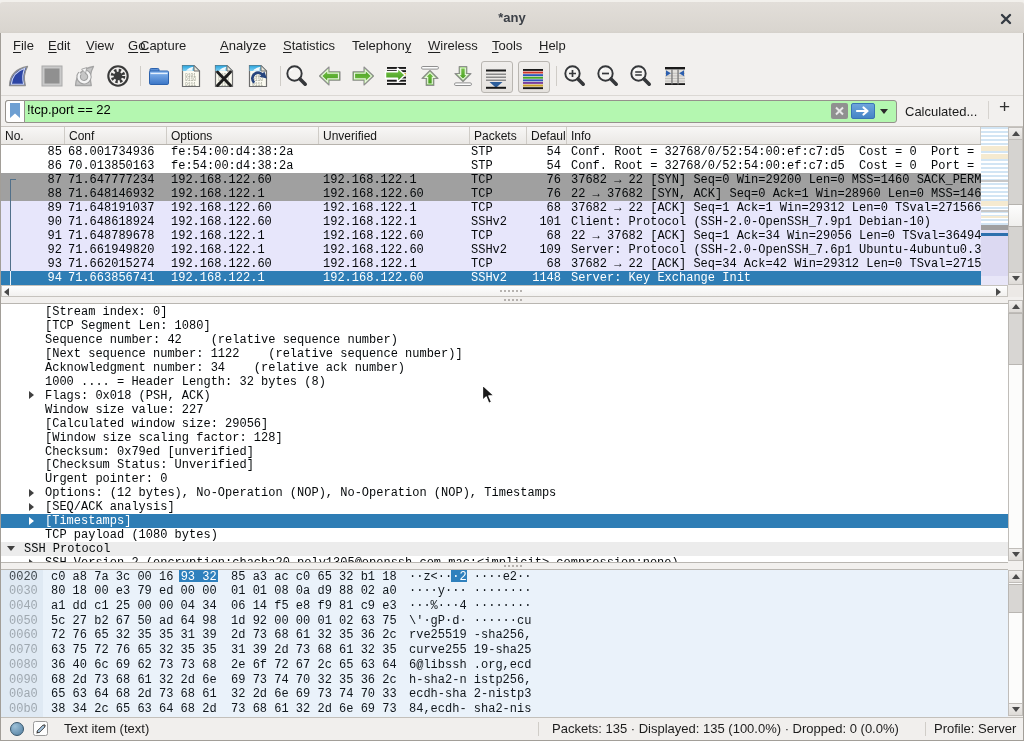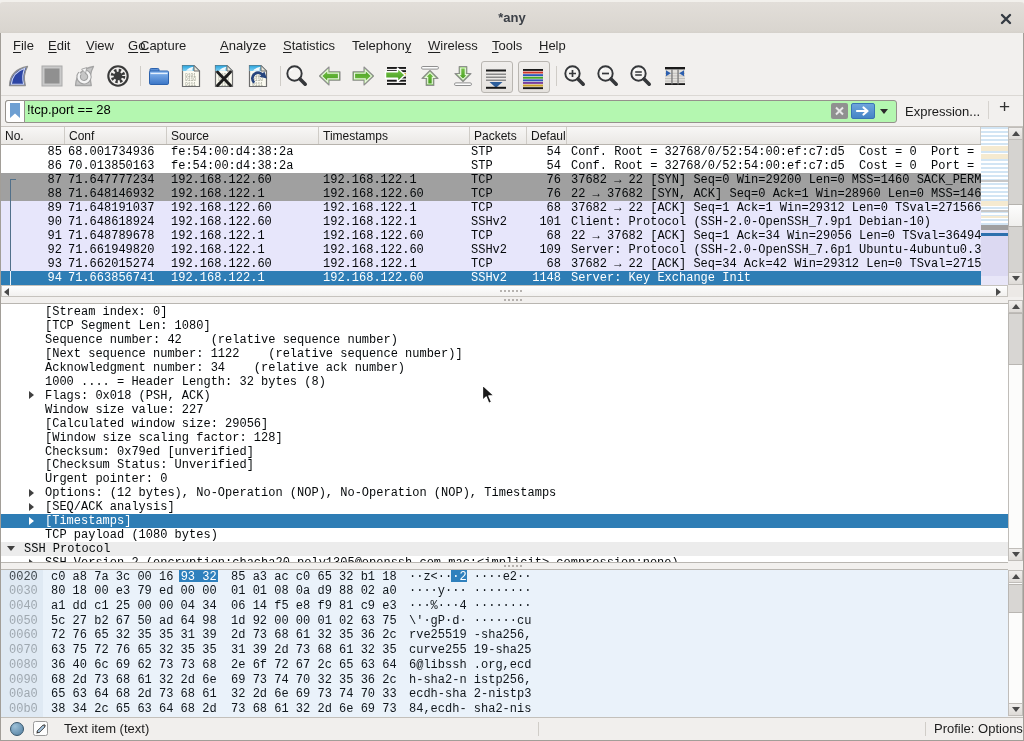--- a/index.html
+++ b/index.html
@@ -293,49 +293,50 @@
       <path d="M21 6.2 L16.2 9.2 L21 12.2 Z" fill="#2d5fae"></path>
     </svg>
   </div>
 
 <div class="abs" id="filterbar"></div>
 <div class="abs" id="finput"></div>
 <div class="abs" id="fbook"></div>
 <svg class="abs" width="12" height="16" style="left:9px;top:103px" viewBox="0 0 12 16">
     <path d="M1 0 H11 V15 L6 10.5 L1 15 Z" fill="#6e9fd2"></path>
   </svg>
-<div class="abs mono" id="ftext" style="font-family:'Liberation Sans';">!tcp.port == 28</div>
+<div class="abs mono" id="ftext" style="font-family:'Liberation Sans';">!tcp.port == 22</div>
 <div class="abs" style="left:831px;top:103px;width:17px;height:16px;background:#909090;border-radius:2px"></div>
 <svg class="abs" width="17" height="16" style="left:831px;top:103px" viewBox="0 0 17 16">
     <path d="M5 4.5 L12 11.5 M12 4.5 L5 11.5" stroke="#e8e8e8" stroke-width="2"></path>
   </svg>
 <div class="abs" style="left:851px;top:103px;width:24px;height:16px;background:linear-gradient(#6ea5dc,#4584c6);border:1px solid #3a74b4;border-radius:2px;box-sizing:border-box"></div>
 <svg class="abs" width="24" height="16" style="left:851px;top:103px" viewBox="0 0 24 16">
     <path d="M6 8 H16 M12.5 4.5 L16.5 8 L12.5 11.5" stroke="#fff" stroke-width="2.2" fill="none" stroke-linecap="round" stroke-linejoin="round"></path>
   </svg>
 <div class="tri abs" style="left:880px;top:109px;border-left:4px solid transparent;border-right:4px solid transparent;border-top:5px solid #2a2a2a"></div>
-<div class="abs" id="fexpr">Expression...</div>
+<div class="abs" id="fexpr">Calculated...</div>
 <div class="abs" id="fsep2"></div>
 <div class="abs" id="fplus">+</div>
 
 <div class="abs" id="plheader"></div>
 <div class="abs" style="left:1px;top:127px;width:1007px;height:18px">
     <div class="hcell" style="left:0px;width:64px"></div>
     <div class="hlbl" style="left:4px;width:58px">No.</div>
     <div class="hcell" style="left:64px;width:102px"></div>
     <div class="hlbl" style="left:68px;width:96px">Conf</div>
     <div class="hcell" style="left:166px;width:152px"></div>
-    <div class="hlbl" style="left:170px;width:146px">Source</div>
+    <div class="hlbl" style="left:170px;width:146px">Options</div>
     <div class="hcell" style="left:318px;width:151px"></div>
-    <div class="hlbl" style="left:322px;width:145px">Timestamps</div>
+    <div class="hlbl" style="left:322px;width:145px">Unverified</div>
     <div class="hcell" style="left:469px;width:57px"></div>
     <div class="hlbl" style="left:473px;width:51px">Packets</div>
     <div class="hcell" style="left:526px;width:40px"></div>
     <div class="hlbl" style="left:530px;width:34px">Default</div>
     <div class="hcell" style="left:566px;width:414px"></div>
+    <div class="hlbl" style="left:570px;width:408px">Info</div>
   </div>
 
 <div class="abs mono" id="plrows"><div class="prow" style="top:0px;background:#ffffff;color:#05080a"><span class="rno">85</span><span class="rtime">68.001734936</span><span class="rsrc">fe:54:00:d4:38:2a</span><span class="rdst"></span><span class="rpro">STP</span><span class="rlen">54</span><span class="rinfo">Conf. Root = 32768/0/52:54:00:ef:c7:d5  Cost = 0  Port = 0x8001</span></div><div class="prow" style="top:14px;background:#ffffff;color:#05080a"><span class="rno">86</span><span class="rtime">70.013850163</span><span class="rsrc">fe:54:00:d4:38:2a</span><span class="rdst"></span><span class="rpro">STP</span><span class="rlen">54</span><span class="rinfo">Conf. Root = 32768/0/52:54:00:ef:c7:d5  Cost = 0  Port = 0x8001</span></div><div class="prow" style="top:28px;background:#a0a0a0;color:#05080a"><span class="rno">87</span><span class="rtime">71.647777234</span><span class="rsrc">192.168.122.60</span><span class="rdst">192.168.122.1</span><span class="rpro">TCP</span><span class="rlen">76</span><span class="rinfo">37682 → 22 [SYN] Seq=0 Win=29200 Len=0 MSS=1460 SACK_PERM=1 TSval=27156</span></div><div class="prow" style="top:42px;background:#a0a0a0;color:#05080a"><span class="rno">88</span><span class="rtime">71.648146932</span><span class="rsrc">192.168.122.1</span><span class="rdst">192.168.122.60</span><span class="rpro">TCP</span><span class="rlen">76</span><span class="rinfo">22 → 37682 [SYN, ACK] Seq=0 Ack=1 Win=28960 Len=0 MSS=1460 SACK_PERM=1</span></div><div class="prow" style="top:56px;background:#e7e6fb;color:#05080a"><span class="rno">89</span><span class="rtime">71.648191037</span><span class="rsrc">192.168.122.60</span><span class="rdst">192.168.122.1</span><span class="rpro">TCP</span><span class="rlen">68</span><span class="rinfo">37682 → 22 [ACK] Seq=1 Ack=1 Win=29312 Len=0 TSval=2715663319 TSecr=364</span></div><div class="prow" style="top:70px;background:#e7e6fb;color:#05080a"><span class="rno">90</span><span class="rtime">71.648618924</span><span class="rsrc">192.168.122.60</span><span class="rdst">192.168.122.1</span><span class="rpro">SSHv2</span><span class="rlen">101</span><span class="rinfo">Client: Protocol (SSH-2.0-OpenSSH_7.9p1 Debian-10)</span></div><div class="prow" style="top:84px;background:#e7e6fb;color:#05080a"><span class="rno">91</span><span class="rtime">71.648789678</span><span class="rsrc">192.168.122.1</span><span class="rdst">192.168.122.60</span><span class="rpro">TCP</span><span class="rlen">68</span><span class="rinfo">22 → 37682 [ACK] Seq=1 Ack=34 Win=29056 Len=0 TSval=3649453221 TSecr=27</span></div><div class="prow" style="top:98px;background:#e7e6fb;color:#05080a"><span class="rno">92</span><span class="rtime">71.661949820</span><span class="rsrc">192.168.122.1</span><span class="rdst">192.168.122.60</span><span class="rpro">SSHv2</span><span class="rlen">109</span><span class="rinfo">Server: Protocol (SSH-2.0-OpenSSH_7.6p1 Ubuntu-4ubuntu0.3)</span></div><div class="prow" style="top:112px;background:#e7e6fb;color:#05080a"><span class="rno">93</span><span class="rtime">71.662015274</span><span class="rsrc">192.168.122.60</span><span class="rdst">192.168.122.1</span><span class="rpro">TCP</span><span class="rlen">68</span><span class="rinfo">37682 → 22 [ACK] Seq=34 Ack=42 Win=29312 Len=0 TSval=2715663333 TSecr=3</span></div><div class="prow" style="top:126px;background:#2e7db5;color:#ffffff"><span class="rno">94</span><span class="rtime">71.663856741</span><span class="rsrc">192.168.122.1</span><span class="rdst">192.168.122.60</span><span class="rpro">SSHv2</span><span class="rlen">1148</span><span class="rinfo">Server: Key Exchange Init</span></div><div class="abs" style="left:9px;top:34px;width:6px;height:1.4px;background:#51708a"></div><div class="abs" style="left:9px;top:34px;width:1.4px;height:92px;background:#51708a"></div><div class="abs" style="left:9px;top:126px;width:1.4px;height:14px;background:#e8f0f8"></div></div>
 
 <div class="abs" id="minimap" style="left:981px;top:127px;width:27px;height:158px;background:#fff;overflow:hidden">
     <div class="abs" style="left:0;top:0px;width:27px;height:2px;background:#d2e5f4"></div>
     <div class="abs" style="left:0;top:4px;width:27px;height:2px;background:#d2e5f4"></div>
     <div class="abs" style="left:0;top:8px;width:27px;height:2px;background:#d2e5f4"></div>
     <div class="abs" style="left:0;top:12px;width:27px;height:2px;background:#d2e5f4"></div>
     <div class="abs" style="left:0;top:16px;width:27px;height:2px;background:#d2e5f4"></div>
@@ -434,22 +435,23 @@
       </defs>
     </svg>
     <svg class="abs" width="15" height="15" style="left:33px;top:4px" viewBox="0 0 15 15">
       <rect x="0.5" y="0.5" width="14" height="14" rx="2" fill="#fdfdfd" stroke="#9a9a9a"></rect>
       <path d="M4 10.2 L10.2 4 L12 5.8 L5.8 12 Z" fill="#a8c8e4" stroke="#3c3c3c" stroke-width="1"></path>
       <path d="M4 10.2 L5.8 12 L3.4 12.6 Z" fill="#2f2f2f"></path>
       <path d="M10.2 4 L11.2 3 L13 4.8 L12 5.8 Z" fill="#5a5a5a"></path>
     </svg>
     <div class="sbtext" style="left:64px">Text item (text)</div>
     <div class="abs" style="left:538px;top:5px;width:1px;height:14px;background:#d0cdc8"></div>
+    <div class="sbtext" style="left:552px">Packets: 135 · Displayed: 135 (100.0%) · Dropped: 0 (0.0%)</div>
     <div class="abs" style="left:925px;top:5px;width:1px;height:14px;background:#d0cdc8"></div>
-    <div class="sbtext" style="left:934px">Profile: Options</div>
+    <div class="sbtext" style="left:934px">Profile: Server</div>
   </div>
 
 <div class="abs" style="left:0;top:33px;width:1px;height:708px;background:#a29e98"></div>
 <div class="abs" style="left:1023px;top:33px;width:1px;height:708px;background:#a29e98"></div>
 <div class="abs" style="left:0;top:740px;width:1024px;height:1px;background:#a29e98"></div>
 
 <svg class="abs" width="15" height="22" style="left:481px;top:384px" viewBox="0 0 15 22">
     <path d="M1.5 1 L1.5 16.5 L5.2 13 L7.8 19.4 L10.6 18 L7.9 11.9 L13.2 11.7 Z" fill="#1a1a1a" stroke="#fff" stroke-width="1.3" stroke-linejoin="round"></path>
   </svg>
 

